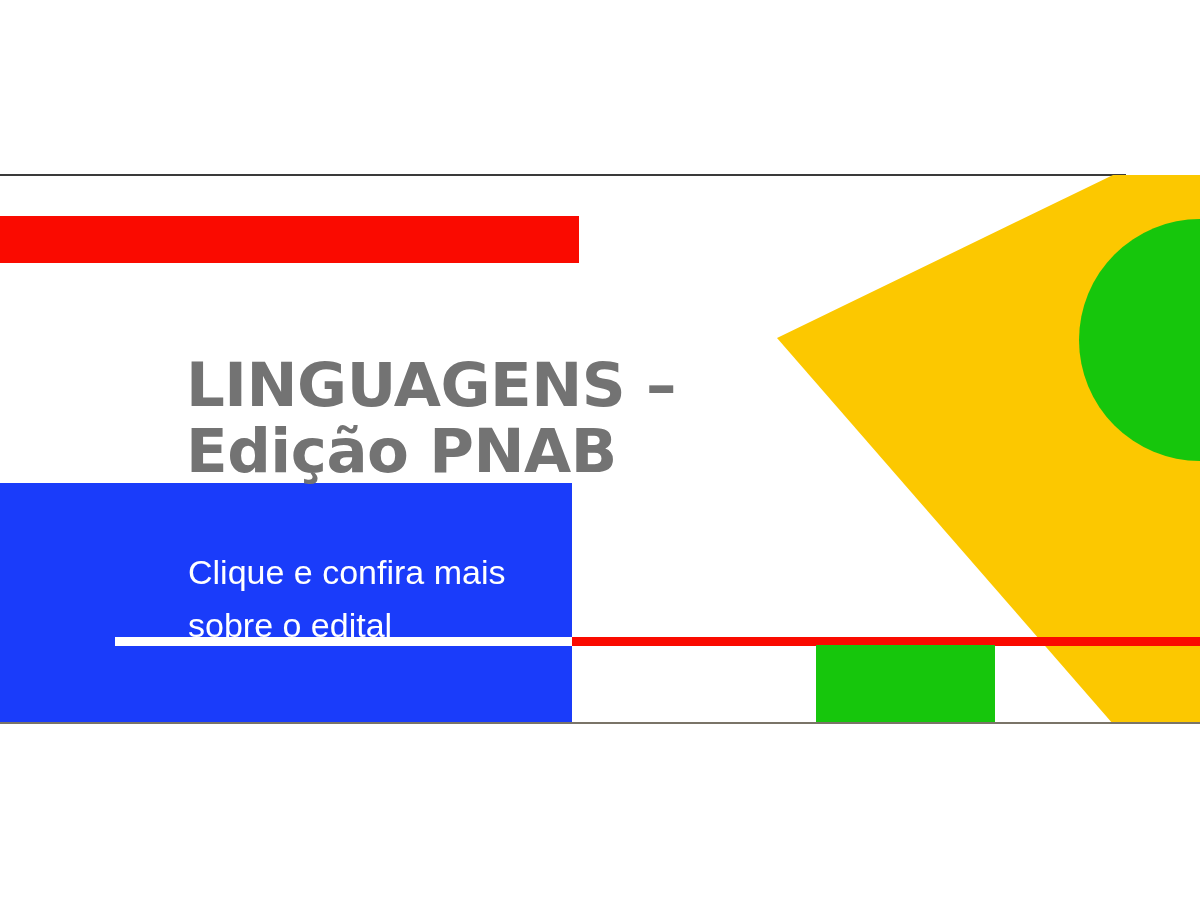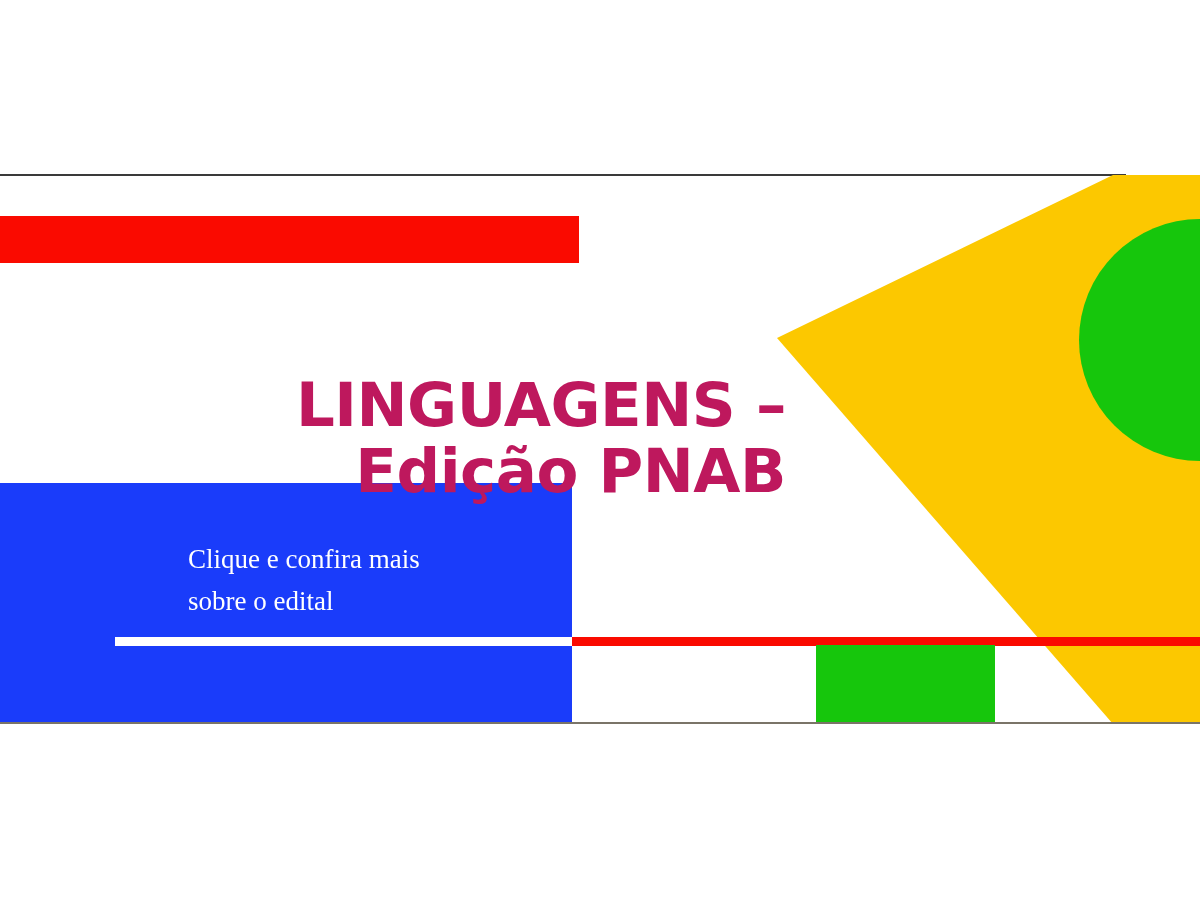--- a/index.html
+++ b/index.html
@@ -107,41 +107,40 @@
     overflow: hidden;
   }
   .shape-stage svg {
     display: block;
   }
 
   
   .headline {
     position: absolute;
     left: 186px;
-    top: 331px;
+    top: 311px;
     width: 600px;
-    color: #be185d;
+    color: #737373;
     font-family: "DejaVu Sans", "Liberation Sans", sans-serif;
     font-weight: 700;
     font-size: 61px;
     line-height: 1.08;
     letter-spacing: -0.5px;
     white-space: pre-line;
-    text-align: right;
   }
 
   .subhead {
     position: absolute;
     left: 188px;
     top: 512px;
     width: 380px;
     color: #ffffff;
-    font-family: Liberation Serif, serif;
+    font-family: Liberation Sans, sans-serif;
     font-weight: 400;
-    font-size: 27px;
+    font-size: 34px;
     line-height: 1.55;
     white-space: pre-line;
   }
 </style>
 </head>
 <body>
 
 <div id="banner">
 
   <div class="slide-area"></div>

